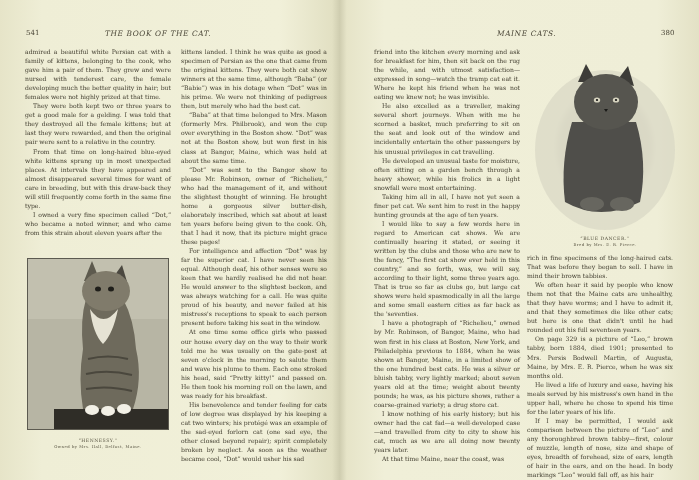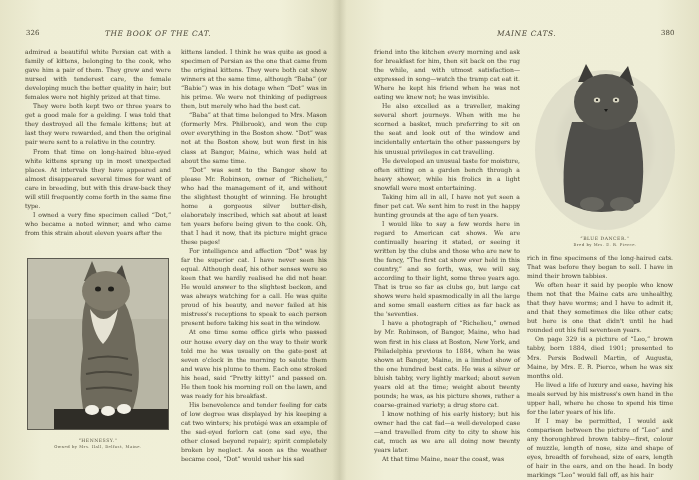--- a/index.html
+++ b/index.html
@@ -20,21 +20,21 @@
   .caption { position:absolute; font-size:4.6px; letter-spacing:0.5px; text-align:center; color:#55513f; }
   .caption .t { display:block; }
   .caption .s { display:block; font-size:3.8px; margin-top:1px; }
 </style>
 </head>
 <body>
 
 <div class="spread"></div>
 
 <div class="page page-left">
-  <div class="folio" style="left:26px;">326</div>
+  <div class="folio" style="left:26px;">541</div>
   <div class="running-head" style="left:105px;">THE BOOK OF THE CAT.</div>
 
   <div class="col" id="lc1" style="left:25px; top:47px; width:146px;">
       <p>admired a beautiful white Persian cat with a family of kittens, belonging to the cook, who gave him a pair of them. They grew and were nursed with tenderest care, the female developing much the better quality in hair; but females were not highly prized at that time.</p>
       <p class="ind">They were both kept two or three years to get a good male for a gelding. I was told that they destroyed all the female kittens; but at last they were rewarded, and then the original pair were sent to a relative in the country.</p>
       <p class="ind">From that time on long-haired blue-eyed white kittens sprang up in most unexpected places. At intervals they have appeared and almost disappeared several times for want of care in breeding, but with this draw-back they will still frequently come forth in the same fine type.</p>
       <p class="ind">I owned a very fine specimen called “Dot,” who became a noted winner, and who came from this strain about eleven years after the</p>
     </div>
   <div class="col" id="lc2" style="left:181px; top:47px; width:146px;">
       <p>kittens landed. I think he was quite as good a specimen of Persian as the one that came from the original kittens. They were both cat show winners at the same time, although “Baba” (or “Babie”) was in his dotage when “Dot” was in his prime. We were not thinking of pedigrees then, but merely who had the best cat.</p>

